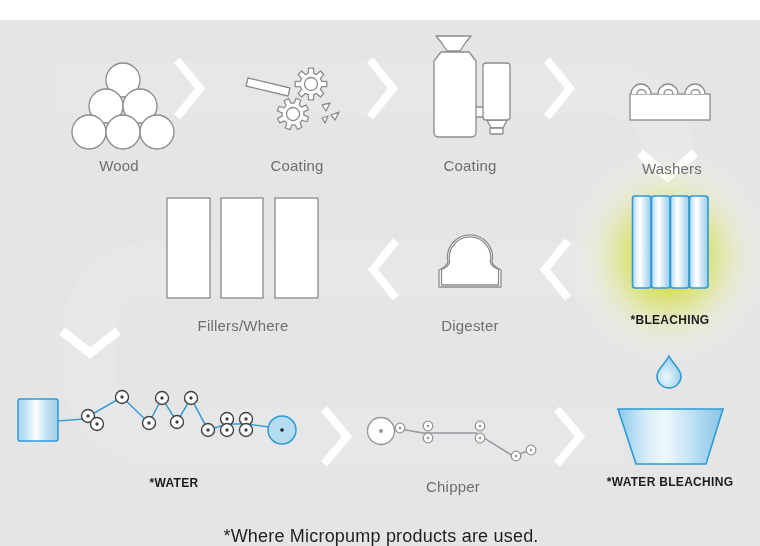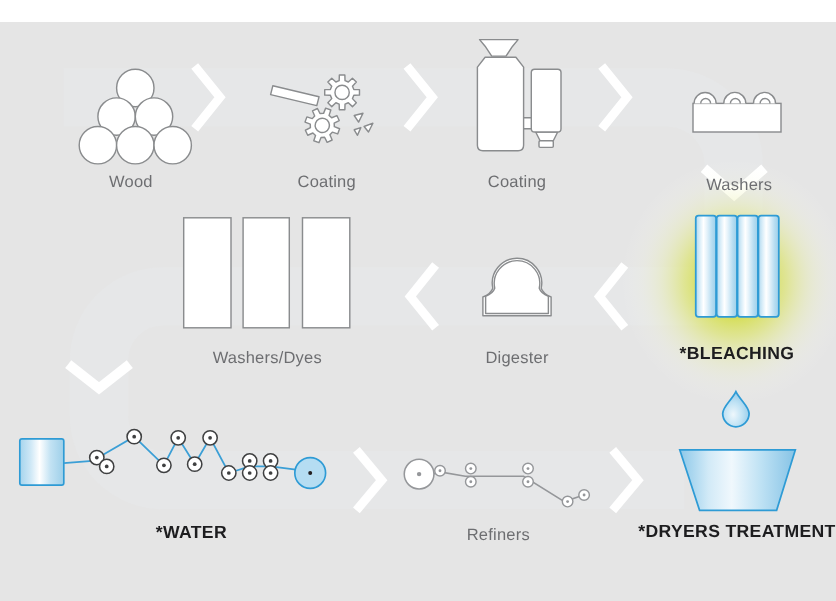--- a/index.html
+++ b/index.html
@@ -2,21 +2,21 @@
 <html><head>
 <meta charset="utf-8">
 <style>
   html,body{margin:0;padding:0;background:#ffffff;}
   #stage{position:relative;width:760px;height:546px;background:#e5e5e5;overflow:hidden;
          font-family:"Liberation Sans",sans-serif;margin-top:20px;}
   #flow-svg{position:absolute;left:0;top:0;}
   .label{position:absolute;transform:translateX(-50%);white-space:nowrap;
          font-family:"Liberation Sans",sans-serif;}
   .label--gray{color:#6d6e71;font-size:15px;letter-spacing:.2px;}
-  .label--bold{color:#1d1d1f;font-size:16px;font-weight:bold;letter-spacing:.3px;}
+  .label--bold{color:#1d1d1f;font-size:12px;font-weight:bold;letter-spacing:.3px;}
   .caption{position:absolute;transform:translateX(-50%);white-space:nowrap;
            color:#231f20;font-size:18px;letter-spacing:.2px;}
 </style>
 </head>
 <body>
 
 <div id="stage">
 
 <svg id="flow-svg" width="760" height="546" viewBox="0 0 760 546">
   <defs>
@@ -204,19 +204,20 @@
 
   <polygon points="618,389 723,389 706,444 636,444" fill="url(#basinGrad)" stroke="#2e9bd5" stroke-width="1.6"></polygon>
 </svg>
 
 <div class="label label--gray" style="left:119px;top:137px">Wood</div>
 <div class="label label--gray" style="left:297px;top:137px">Coating</div>
 <div class="label label--gray" style="left:470px;top:137px">Coating</div>
 <div class="label label--gray" style="left:672px;top:140px">Washers</div>
 <div class="label label--bold" style="left:670px;top:293px">*BLEACHING</div>
 <div class="label label--gray" style="left:470px;top:297px">Digester</div>
-<div class="label label--gray" style="left:243px;top:297px">Washers/Dyes</div>
+<div class="label label--gray" style="left:243px;top:297px">Fillers/Where</div>
 <div class="label label--bold" style="left:174px;top:456px">*WATER</div>
-<div class="label label--gray" style="left:453px;top:458px">Refiners</div>
-<div class="label label--bold" style="left:670px;top:455px">*DRYERS TREATMENT</div>
-
+<div class="label label--gray" style="left:453px;top:458px">Chipper</div>
+<div class="label label--bold" style="left:670px;top:455px">*WATER BLEACHING</div>
+
+<div class="caption" style="left:381px;top:506px">*Where Micropump products are used.</div>
 
 </div>
 
 </body></html>

